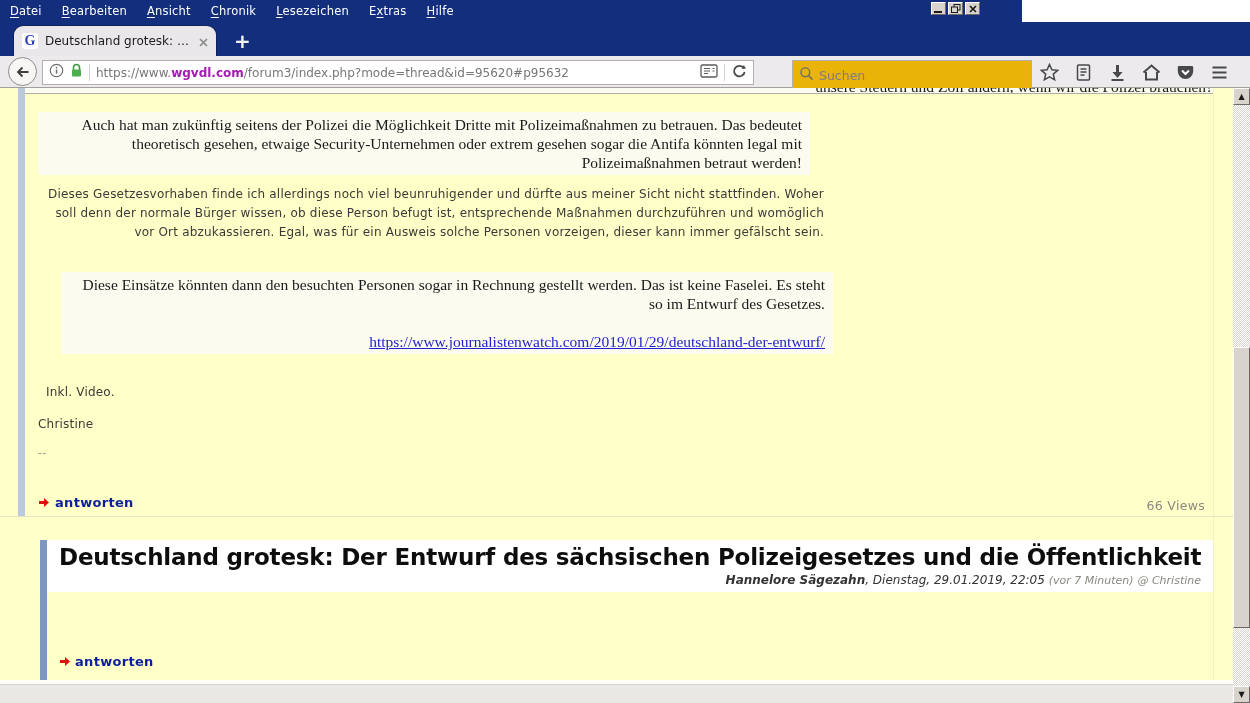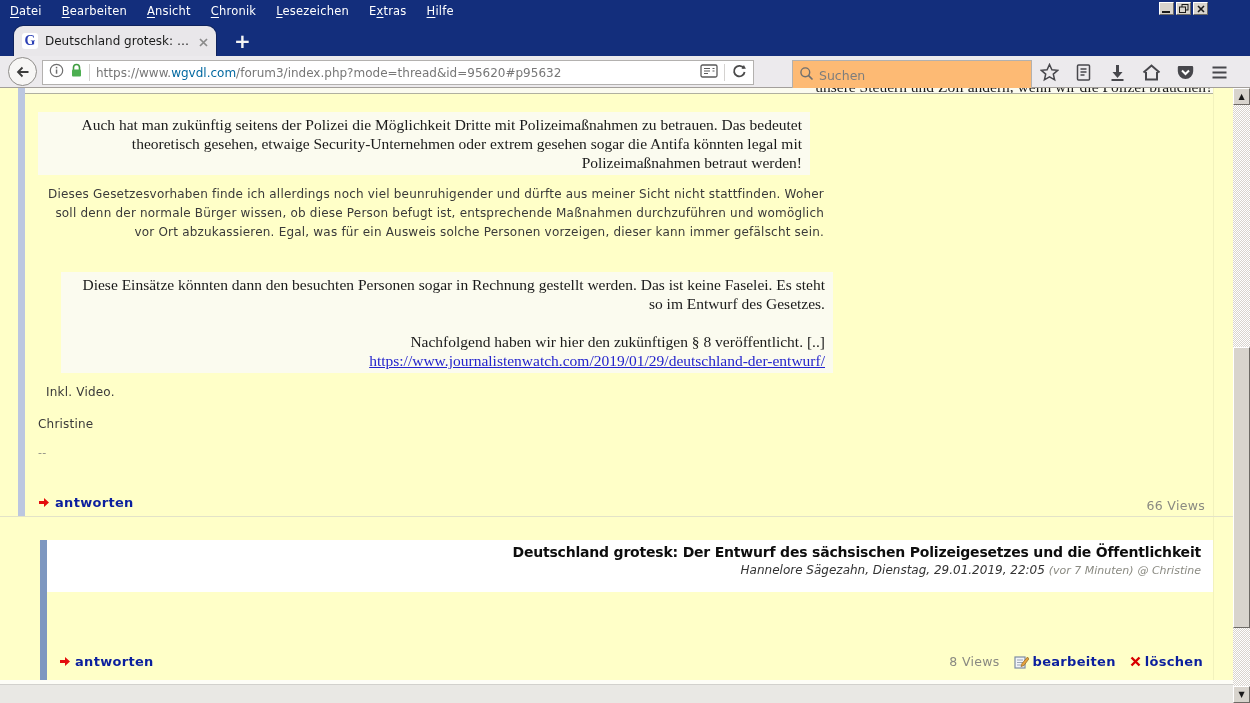--- a/index.html
+++ b/index.html
@@ -1,43 +1,43 @@
 <!DOCTYPE html>
 <html><head>
 <meta charset="utf-8">
 <style>
   * { box-sizing: border-box; margin: 0; padding: 0; }
   html,body { width:1250px; height:703px; }
   body { font-family: "DejaVu Sans", "Liberation Sans", sans-serif; background:#fff; position:relative; overflow:hidden; }
   #app { position:absolute; inset:0; width:1250px; height:703px; }
 
   
-  .titlebar { position:absolute; left:0; top:0; width:1250px; height:22px; background:#132e7c; display:flex; align-items:center; }
+  .titlebar { position:absolute; left:0; top:0; width:1022px; height:22px; background:#132e7c; display:flex; align-items:center; }
   .menu-item { color:#fff; font-size:11.5px; padding:0 10px; cursor:default; letter-spacing:.2px; }
   .menu-item u { text-underline-offset:2px; }
   .win-controls { position:absolute; right:42px; top:2px; display:flex; gap:2px; }
   .win-btn { width:15px; height:13px; background:#d8d4cd; border:1px solid; border-color:#ffffff #6d6a65 #6d6a65 #ffffff; display:flex; align-items:flex-end; justify-content:center; }
   .win-btn svg { display:block; }
 
   
   .tabbar { position:absolute; left:0; top:22px; width:1250px; height:34px; background:#132e7c; }
   .tab { position:absolute; left:14px; top:4px; width:202px; height:30px; background:#e9e7ea; border-radius:9px 9px 0 0; display:flex; align-items:center; padding:0 8px; box-shadow:0 0 0 1px rgba(0,0,0,.25); }
   .favicon { width:16px; height:16px; background:#fff; border-radius:3px; color:#2b3fb5; font-family:"Liberation Serif", serif; font-weight:bold; font-size:14px; line-height:16px; text-align:center; flex:0 0 16px; }
   .tab-title { font-size:12px; color:#1c1c1c; margin-left:7px; white-space:nowrap; overflow:hidden; text-overflow:ellipsis; flex:1; }
   .tab-close { margin-left:6px; flex:0 0 auto; }
   .newtab { position:absolute; left:228px; top:6px; color:#f4f4f4; font-size:20px; font-weight:bold; line-height:26px; padding:0 6px; }
 
   
   .navbar { position:absolute; left:0; top:56px; width:1250px; height:32px; background:#eceaed; border-bottom:1px solid #a39f9b; display:flex; align-items:center; }
   .back-btn { position:absolute; left:8px; top:1px; width:29px; height:29px; border-radius:50%; border:1px solid #8f8d8a; background:#f7f6f5; display:flex; align-items:center; justify-content:center; }
   .urlbar { position:absolute; left:42px; top:4px; width:712px; height:25px; background:#fff; border:1px solid #b3b1af; display:flex; align-items:center; padding:0 6px; }
   .urlbar .sep { width:1px; height:17px; background:#d4d2d0; margin:0 6px; }
   .url-text { flex:1; font-size:12px; color:#777; white-space:nowrap; overflow:hidden; }
-  .url-text b { color:#0369a1; font-weight:normal; }
-  .searchbar { position:absolute; left:792px; top:4px; width:240px; height:31px; background:#fdba74; border:1px solid #b3b1af; display:flex; align-items:center; padding:0 6px; }
+  .url-text b { color:#a21caf; font-weight:bold; }
+  .searchbar { position:absolute; left:792px; top:4px; width:240px; height:31px; background:#eab308; border:1px solid #b3b1af; display:flex; align-items:center; padding:0 6px; }
   .searchbar input { border:none; outline:none; flex:1; font-size:12.5px; color:#444; font-family:"DejaVu Sans", sans-serif; background:transparent; margin-left:5px; }
   .searchbar input::placeholder { color:#7d7d7d; }
   .toolbar-icons { position:absolute; left:1040px; top:2px; height:28px; display:flex; align-items:center; gap:15px; }
   .tb-icon { width:19px; height:19px; display:flex; align-items:center; justify-content:center; }
 
   
   .content { position:absolute; left:0; top:88px; width:1233px; height:615px; background:#ffffc8; overflow:hidden;text-align:right; }
   .content .colline { position:absolute; left:1213px; top:0; width:1px; height:600px; background:rgba(0,0,0,.05); }
 
   .serif { font-family:"Liberation Serif", "DejaVu Serif", serif; font-size:15.5px; line-height:19px; color:#1a1a1a; }
@@ -60,23 +60,23 @@
   .reply-row { position:absolute; left:38px; top:407px; display:flex; align-items:center; gap:5px; }
   .reply-label { font-size:13px; font-weight:bold; color:#0b1f9e; letter-spacing:.3px; }
   .views { color:#8a8a82; font-size:12.5px; letter-spacing:.3px; }
   .views-top { position:absolute; right:28px; top:410px; }
   .post1-end { position:absolute; left:0; top:428px; width:1233px; height:1px; background:#e3e3c8; }
 
   
   .post2 { position:absolute; left:40px; top:452px; width:1173px; height:140px; }
   .accent-bot { position:absolute; left:0; top:0; width:7px; height:140px; background:#7e97c0; }
   .post2-head { position:absolute; left:7px; top:0; width:1166px; height:52px; background:#fff; padding:4px 12px 0; }
-  .post2-title { font-size:14px; font-weight:bold; color:#0d0d0d; font-family:"DejaVu Sans", sans-serif; letter-spacing:-.2px; white-space:nowrap; }
+  .post2-title { font-size:23px; font-weight:bold; color:#0d0d0d; font-family:"DejaVu Sans", sans-serif; letter-spacing:-.2px; white-space:nowrap; }
   .post2-byline { margin-top:3px; font-size:12px; font-style:italic; color:#333; }
-  .post2-byline .name { font-weight:normal; }
+  .post2-byline .name { font-weight:bold; }
   .post2-byline .dim { color:#8a8a82; font-size:11px; }
   .post2-msg { position:absolute; left:19px; top:68px; }
   .post2-actions { position:absolute; left:19px; top:114px; width:1144px; display:flex; align-items:center; }
   .post2-actions .right { margin-left:auto; display:flex; align-items:center; gap:14px; }
   .act { display:flex; align-items:center; gap:4px; }
   .act b { font-size:13px; font-weight:bold; color:#0b1f9e; letter-spacing:.3px; }
   .strip-white { position:absolute; left:0; top:592px; width:1233px; height:4px; background:#fdfdf6; }
   .strip-gray  { position:absolute; left:0; top:596px; width:1233px; height:19px; background:#e9e8e4; border-top:1px solid #d2d1cd; }
 
   
@@ -214,21 +214,20 @@
 
     <div class="accent-top"></div>
 
     <div class="q1 quote serif">Auch hat man zukünftig seitens der Polizei die Möglichkeit Dritte mit Polizeimaßnahmen zu betrauen. Das bedeutet theoretisch gesehen, etwaige Security-Unternehmen oder extrem gesehen sogar die Antifa könnten legal mit Polizeimaßnahmen betraut werden!</div>
 
     <div class="p1 sans">Dieses Gesetzesvorhaben finde ich allerdings noch viel beunruhigender und dürfte aus meiner Sicht nicht stattfinden. Woher soll denn der normale Bürger wissen, ob diese Person befugt ist, entsprechende Maßnahmen durchzuführen und womöglich vor Ort abzukassieren. Egal, was für ein Ausweis solche Personen vorzeigen, dieser kann immer gefälscht sein.</div>
 
     <div class="q2 quote serif">
       <div>Diese Einsätze könnten dann den besuchten Personen sogar in Rechnung gestellt werden. Das ist keine Faselei. Es steht so im Entwurf des Gesetzes.</div>
       <div class="gap"></div>
-      <div>Nachfolgend haben wir hier den zukünftigen § 8 veröffentlicht. [..]</div>
       <div class="link">https://www.journalistenwatch.com/2019/01/29/deutschland-der-entwurf/</div>
     </div>
 
     <div class="l-video sans">Inkl. Video.</div>
     <div class="l-author sans">Christine</div>
     <div class="l-dashes sans">--</div>
 
     <div class="reply-row">
       <svg width="12" height="11">
           <path d="M1 4 h5 V1 l5 4.5 -5 4.5 V7 H1 z" fill="#e30e0e"></path>
@@ -248,37 +247,20 @@
           <span class="dim">@ Christine</span>
         </div>
       </div>
       <div class="post2-actions">
         <div class="act">
           <svg width="12" height="11">
               <path d="M1 4 h5 V1 l5 4.5 -5 4.5 V7 H1 z" fill="#e30e0e"></path>
             </svg>
           <b>antworten</b>
         </div>
-        <div class="right">
-          <span class="views">8 Views</span>
-          <span class="act">
-            <svg width="15" height="14">
-                <rect x="1" y="2" width="10" height="11" fill="#f2f4f8" stroke="#7d8ca3" stroke-width="1.2"></rect>
-                <path d="M3 5 h6 M3 7.5 h6 M3 10 h4" stroke="#9aa5b5" stroke-width="1"></path>
-                <path d="M13.5 2 L8 8.5 l-1 3 3-1 L14.8 4 z" fill="#e8a33d" stroke="#8c6420" stroke-width=".7"></path>
-              </svg>
-            <b>bearbeiten</b>
-          </span>
-          <span class="act">
-            <svg width="11" height="11">
-                <path d="M1.5 1.5 L9.5 9.5 M9.5 1.5 L1.5 9.5" stroke="#d80000" stroke-width="2.4"></path>
-              </svg>
-            <b>löschen</b>
-          </span>
-        </div>
       </div>
     </div>
 
     <div class="strip-white"></div>
     <div class="strip-gray"></div>
   </div>
 
   <div class="scrollbar">
     <div class="sb-btn sb-up">▲</div>
     <div class="sb-thumb"></div>

